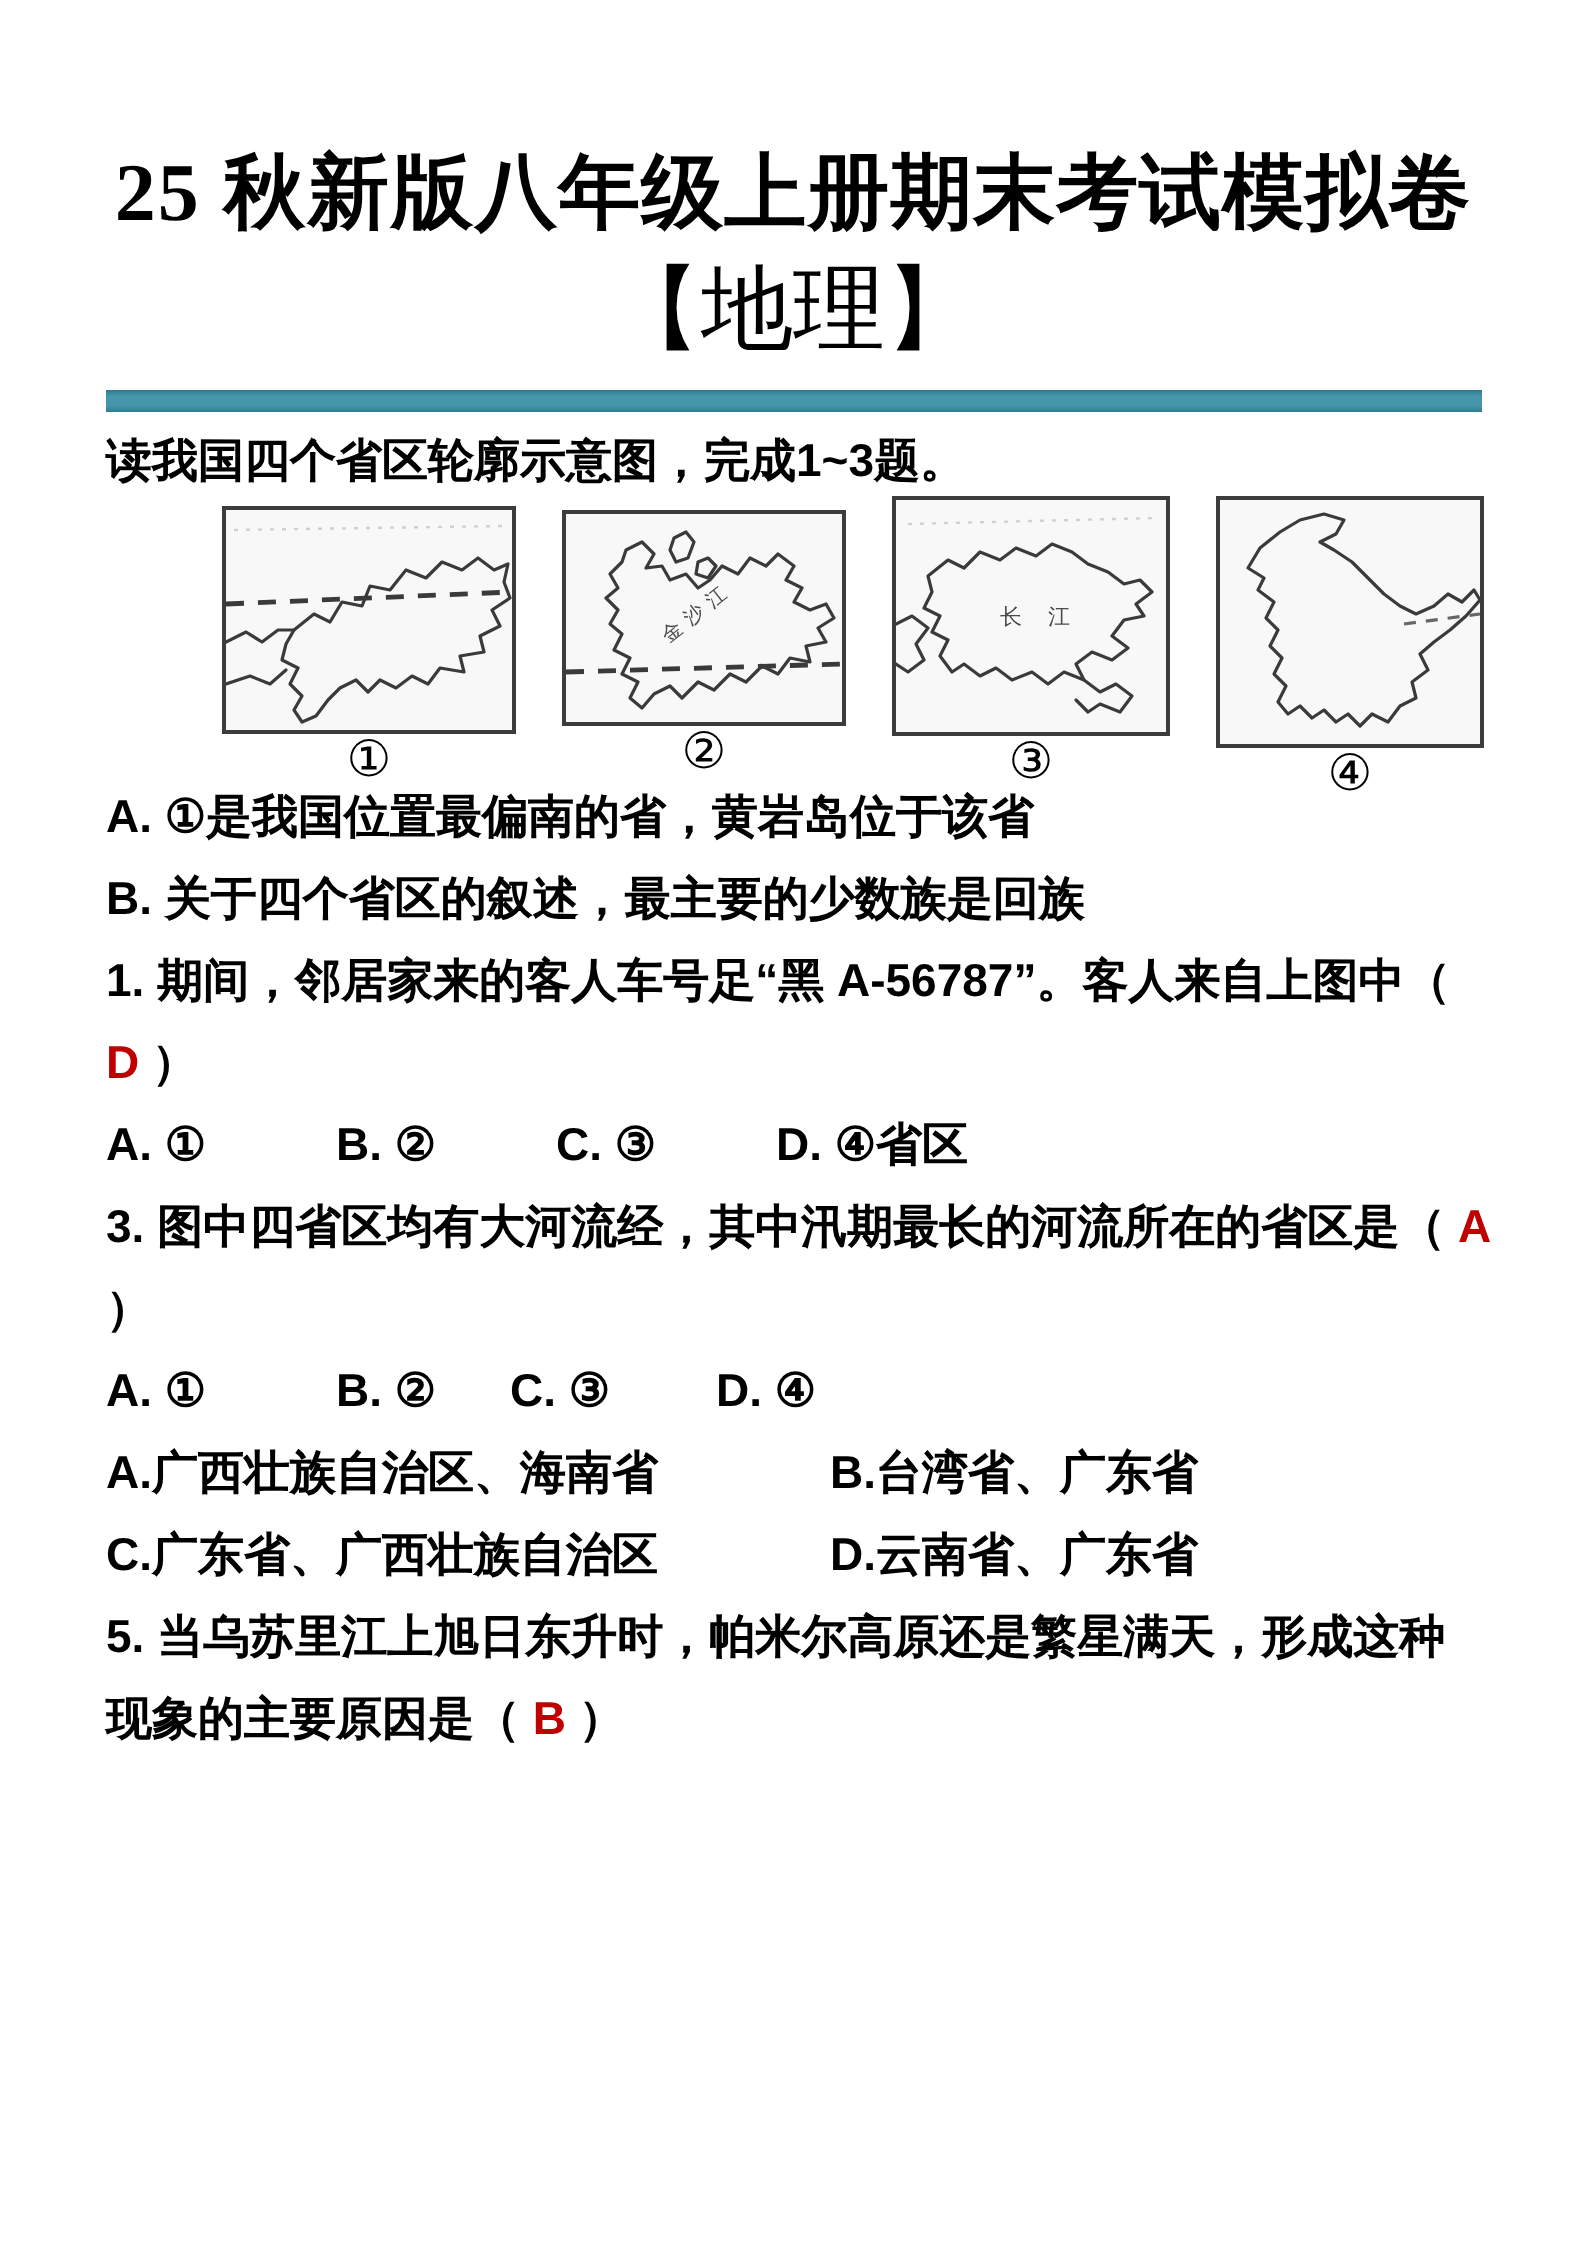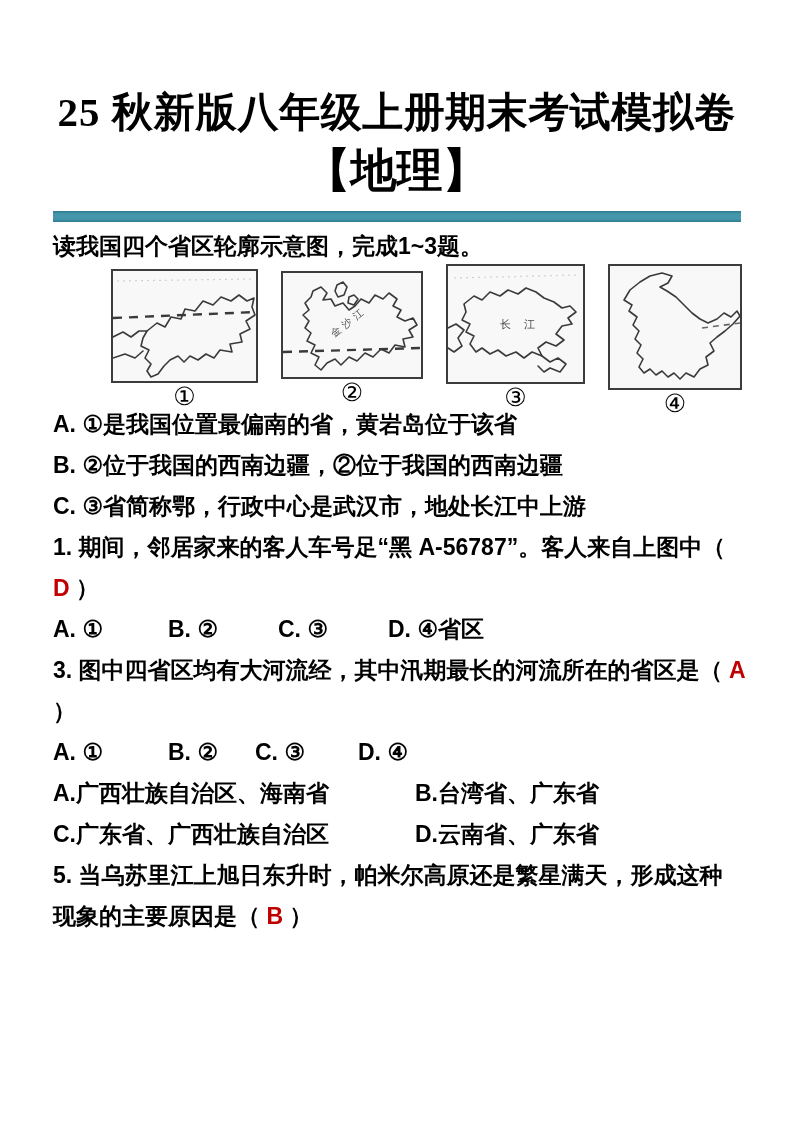--- a/index.html
+++ b/index.html
@@ -1,26 +1,26 @@
 <!DOCTYPE html>
 <html><head>
 <meta charset="utf-8">
 <style>
   html,body { margin:0; padding:0; background:#ffffff; }
   .page {
-    position:relative; width:793px; height:1026px; margin:16px auto;
+    position:relative; width:793px; height:1026px; margin:0 auto;
     background:#ffffff; color:#000;
     font-family:"Liberation Sans", sans-serif;
     overflow:hidden;
   }
   .header { padding-top:72px; text-align:center; }
   .title-line1 { font-size:41px; line-height:49px; white-space:nowrap; }
   .t-prefix { font-family:"Liberation Serif","DejaVu Serif",serif; font-weight:700; letter-spacing:1px; }
   .t-main   { font-weight:900; letter-spacing:0.5px; }
-  .title-line2 { font-size:46px; line-height:54px; font-weight:700; margin-top:6px; }
+  .title-line2 { font-size:46px; line-height:54px; font-weight:400; margin-top:6px; }
   .divider { margin:14px 52px 0 53px; height:11px;
     background:linear-gradient(#2e7b90,#4596aa 28%,#4596aa 72%,#2e7b90); }
   .content { padding:6px 48px 0 53px; }
   .line { margin:0; font-size:23px; font-weight:700; line-height:41px; word-break:break-all; }
   .intro-line { line-height:36px; }
   .ans { color:#c00000; font-weight:700; }
   .maps-row { display:flex; align-items:flex-start; gap:23px; margin:0 0 0 58px; height:140px; }
   .map-fig { text-align:center; flex:0 0 auto; }
   .map-box { border:2px solid #3c3c3c; background:#f7f8f7; font-size:0; }
   .map-caption { font-size:25px; font-weight:400; line-height:25px; margin-top:1px; }
@@ -98,22 +98,21 @@
             <path class="outline" d="M14,34 L20,24 30,16 40,10 52,7 62,10 58,17 50,21 57,25 66,31 74,39 82,47 90,53 98,57 107,53 114,47 121,51 127,45 130,50 123,58 115,65 107,71 100,77 104,85 96,91 98,99 90,103 84,111 76,107 70,113 64,107 58,111 52,105 46,109 40,103 34,107 29,101 33,93 27,87 31,79 25,73 29,65 23,59 27,51 19,45 22,39 Z"></path>
             <path class="tropic-thin" d="M92,62 L130,57"></path>
           </svg>
         </div>
         <div class="map-caption">④</div>
       </div>
 
     </div>
 
     <p class="line">A. ①是我国位置最偏南的省，黄岩岛位于该省</p>
-    <p class="line">B. ②位于我国的西南边疆，②位于我国的西南边疆</p>
-    <p class="line">C. ③省简称鄂，行政中心是武汉市，地处长江中上游</p>
+    <p class="line">B. 关于四个省区的叙述，最主要的少数族是回族</p>
 
     <p class="line"><span>1. 期间，邻居家来的客人车号足“黑 A-56787”。客人来自上图中（ </span><span class="ans">D</span><span> ）</span></p>
     <p class="line"><span class="opt q2w1">A. ①</span><span class="opt q2w2">B. ②</span><span class="opt q2w3">C. ③</span><span class="opt">D. ④省区</span></p>
 
     <p class="line"><span>3. 图中四省区均有大河流经，其中汛期最长的河流所在的省区是（ </span><span class="ans">A</span><span> ）</span></p>
     <p class="line"><span class="opt q3w1">A. ①</span><span class="opt q3w2">B. ②</span><span class="opt q3w3">C. ③</span><span class="opt">D. ④</span></p>
 
     <p class="line"><span class="colw">A.广西壮族自治区、海南省</span><span>B.台湾省、广东省</span></p>
     <p class="line"><span class="colw">C.广东省、广西壮族自治区</span><span>D.云南省、广东省</span></p>
 

